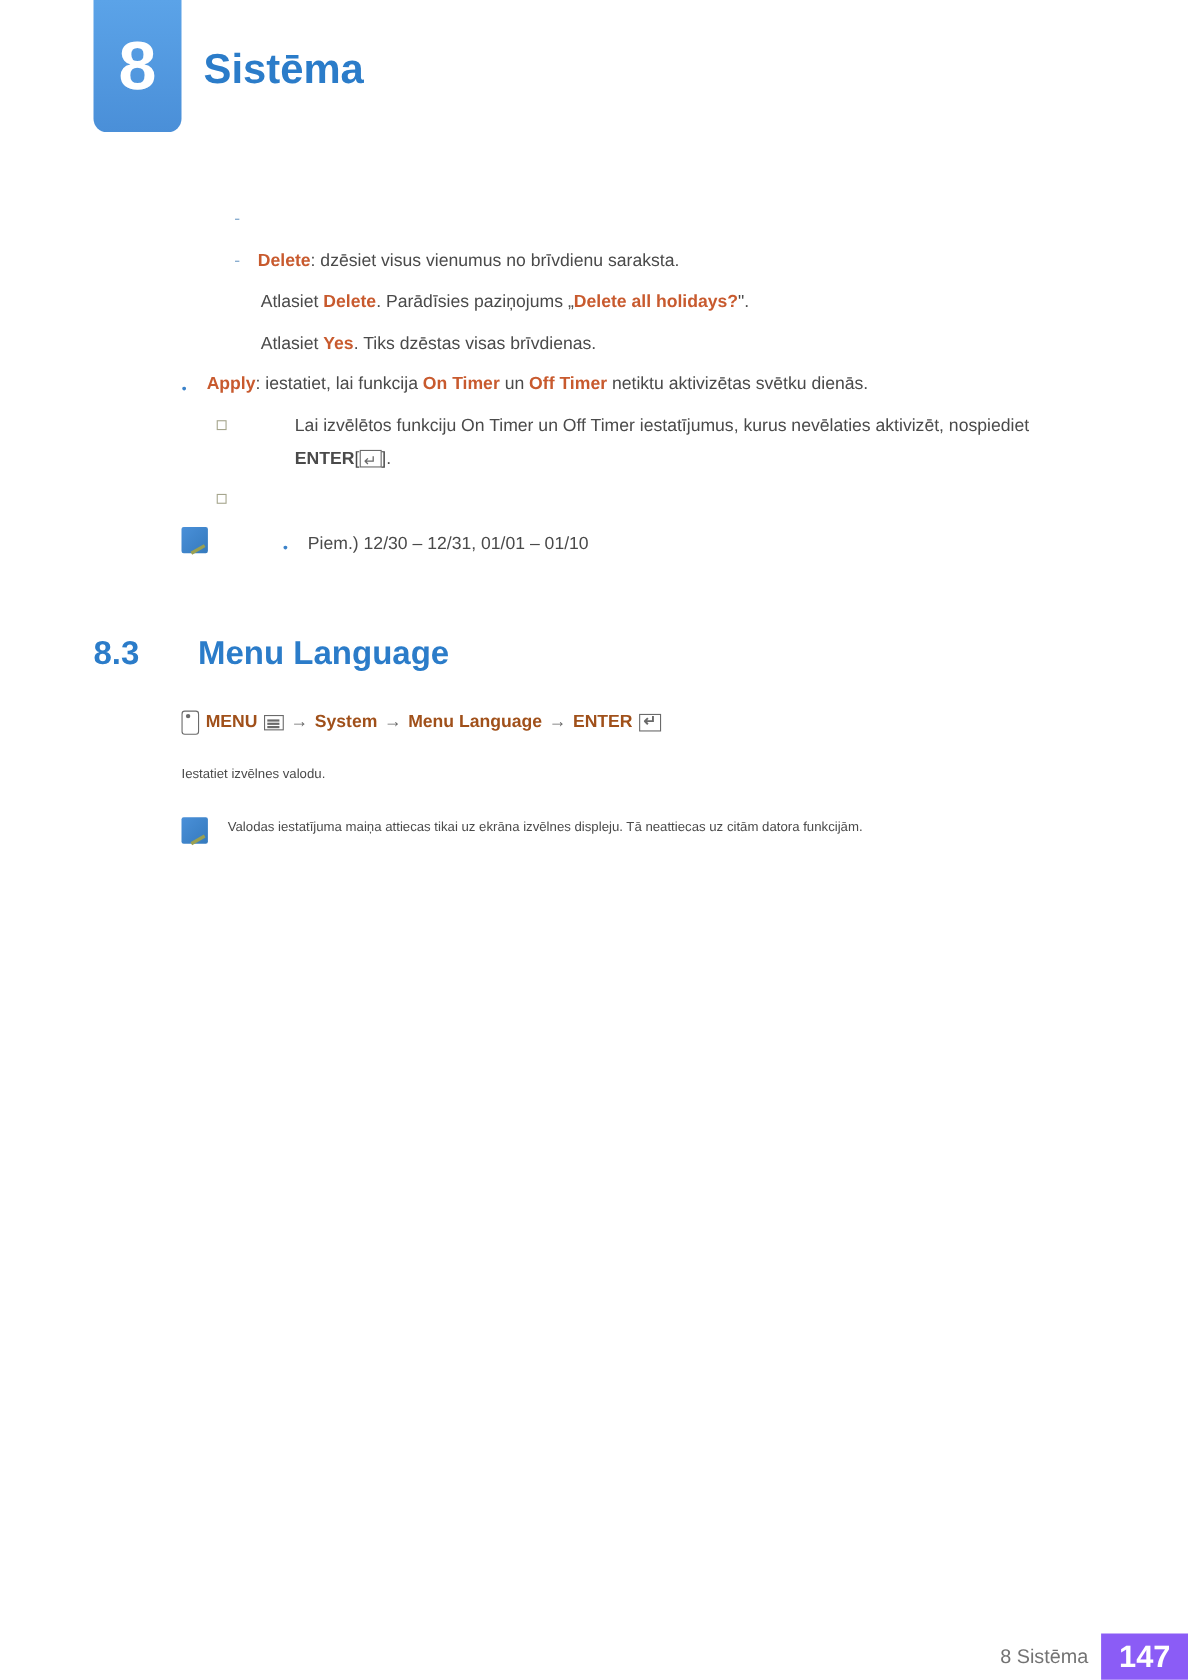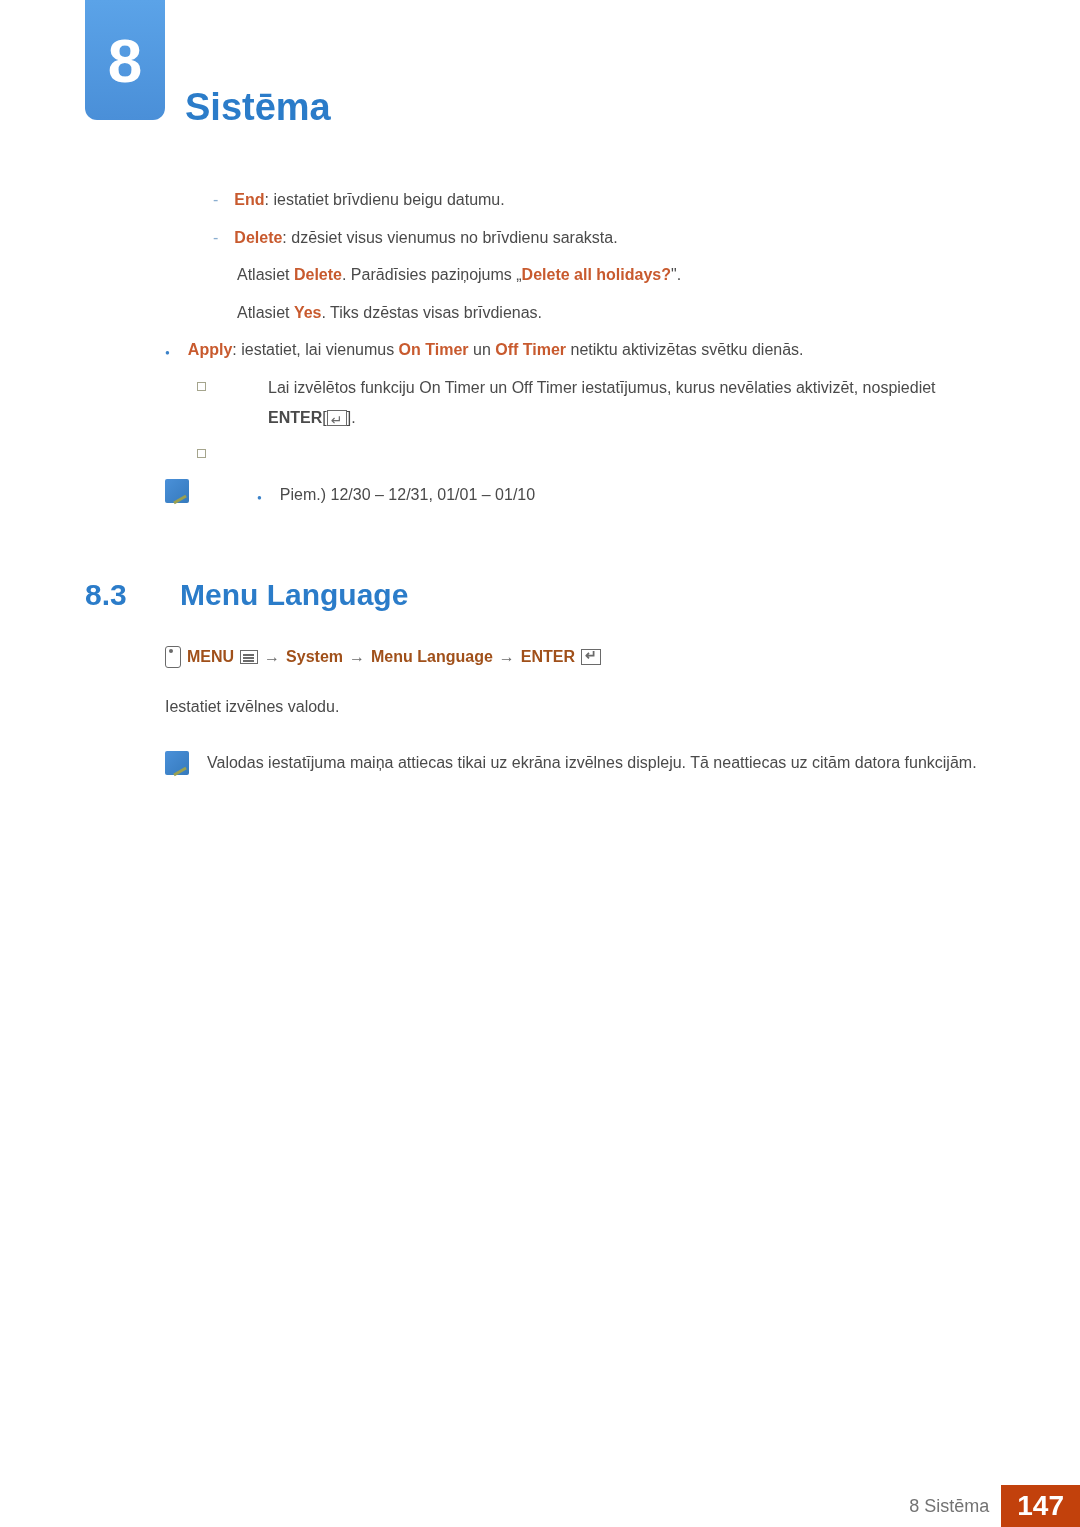--- a/index.html
+++ b/index.html
@@ -30,21 +30,20 @@
       font-size: 62px;
       font-weight: bold;
     }
     .chapter-title {
       position: absolute;
       top: 42px;
       left: 185px;
       font-size: 38px;
       font-weight: bold;
       color: #2b7cc9;
-      margin-top: 44px;
     }
     .content {
       position: absolute;
       top: 185px;
       left: 165px;
       width: 830px;
       font-size: 16px;
       line-height: 1.85;
       color: #4a4a4a;
     }
@@ -211,21 +210,21 @@
       color: #6a6a6a;
     }
     .arrow {
       color: #6a6a6a;
     }
     .content-83 {
       position: absolute;
       top: 692px;
       left: 165px;
       width: 830px;
-      font-size: 16px;
+      font-size: 12px;
       line-height: 1.85;
       color: #4a4a4a;
     }
     .note-83 {
       margin-top: 26px;
     }
     .footer {
       position: absolute;
       bottom: 0;
       left: 0;
@@ -234,61 +233,58 @@
       display: flex;
       justify-content: flex-end;
       align-items: center;
     }
     .footer-text {
       color: #737373;
       font-size: 18px;
       margin-right: 12px;
     }
     .page-number {
-      background: #c2410c;
+      background: #8b5cf6;
       color: #ffffff;
       font-size: 28px;
       font-weight: bold;
       padding: 3px 16px;
       height: 42px;
       display: flex;
       align-items: center;
     }
   </style>
 </head>
 <body>
 
 <div class="chapter-tab">
   <span>8</span>
 </div>
 <div class="chapter-title">Sistēma</div>
 
 <div class="content">
   <div class="dash-item">
     <span class="dash">-</span>
-    <div>
-      <span class="bold-red">End</span><span>: iestatiet brīvdienu beigu datumu.</span>
-    </div>
   </div>
   <div class="dash-item">
     <span class="dash">-</span>
     <div>
       <span class="bold-red">Delete</span><span>: dzēsiet visus vienumus no brīvdienu saraksta.</span>
     </div>
   </div>
   <div class="indent-line">
     <span>Atlasiet </span><span class="bold-red">Delete</span><span>. Parādīsies paziņojums „</span><span class="bold-red">Delete all holidays?</span><span>".</span>
   </div>
   <div class="indent-line">
     <span>Atlasiet </span><span class="bold-red">Yes</span><span>. Tiks dzēstas visas brīvdienas.</span>
   </div>
   <div class="bullet-item">
     <span class="bullet">●</span>
     <div>
-      <span class="bold-red">Apply</span><span>: iestatiet, lai vienumus </span><span class="bold-red">On Timer</span><span> un </span><span class="bold-red">Off Timer</span><span> netiktu aktivizētas svētku dienās.</span>
+      <span class="bold-red">Apply</span><span>: iestatiet, lai funkcija </span><span class="bold-red">On Timer</span><span> un </span><span class="bold-red">Off Timer</span><span> netiktu aktivizētas svētku dienās.</span>
     </div>
   </div>
   <div class="square-item">
     <span class="square"></span>
     <div>
       <span>Lai izvēlētos funkciju On Timer un Off Timer iestatījumus, kurus nevēlaties aktivizēt, nospiediet </span><span class="bold-gray">ENTER</span><span>[</span><span class="enter-icon"></span><span>].</span>
     </div>
   </div>
   <div class="square-item">
     <span class="square"></span>

